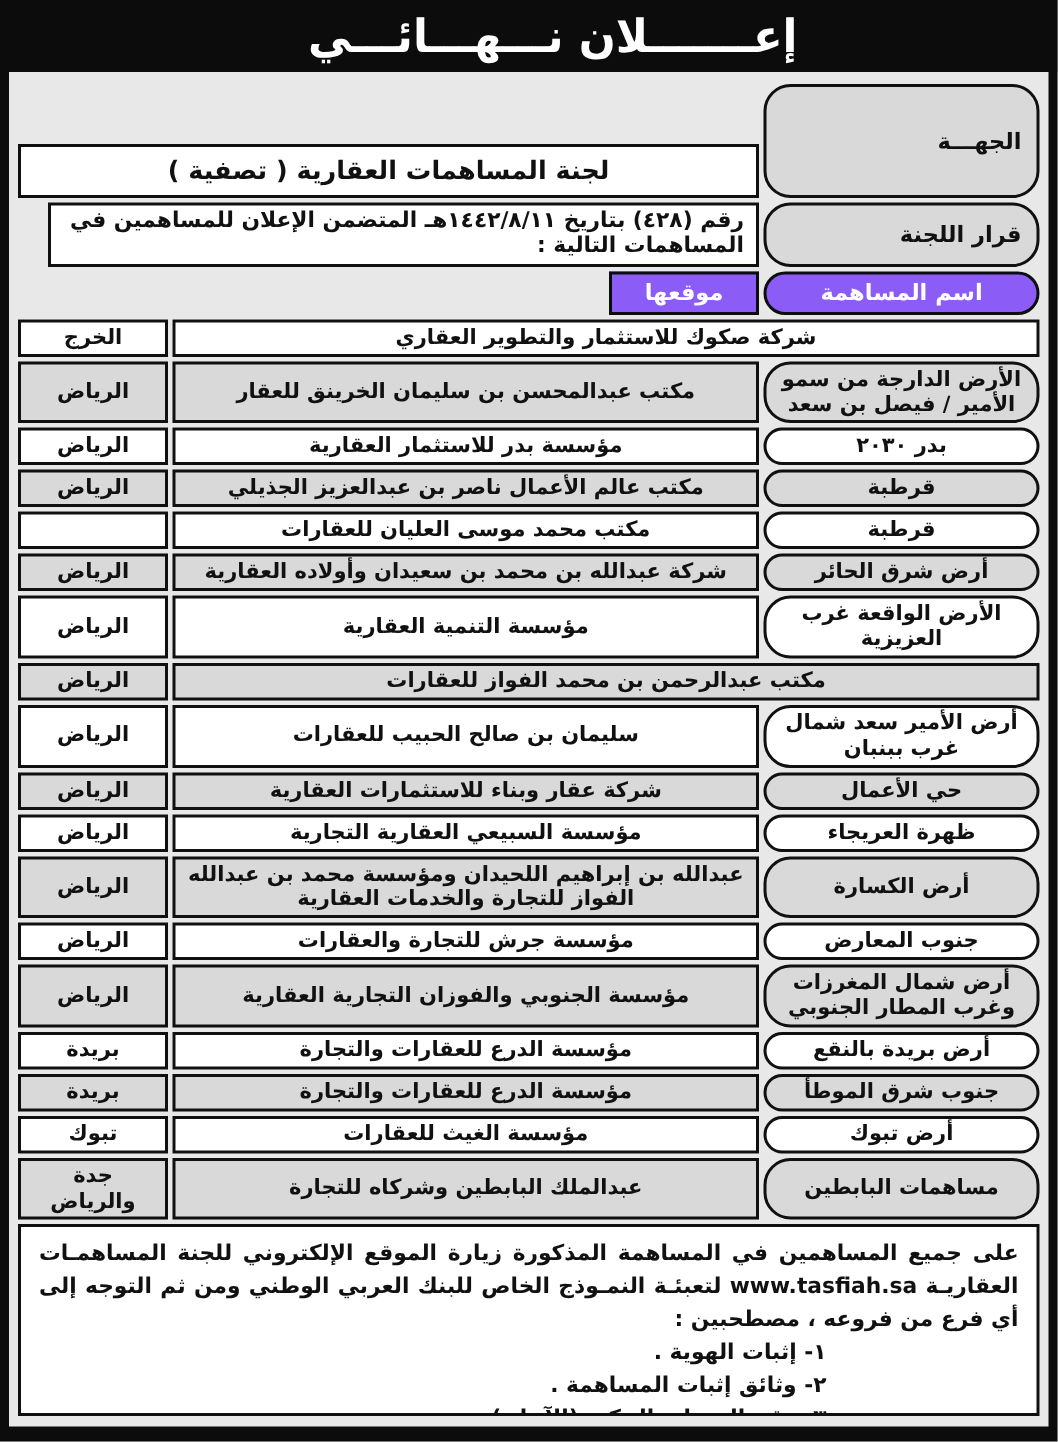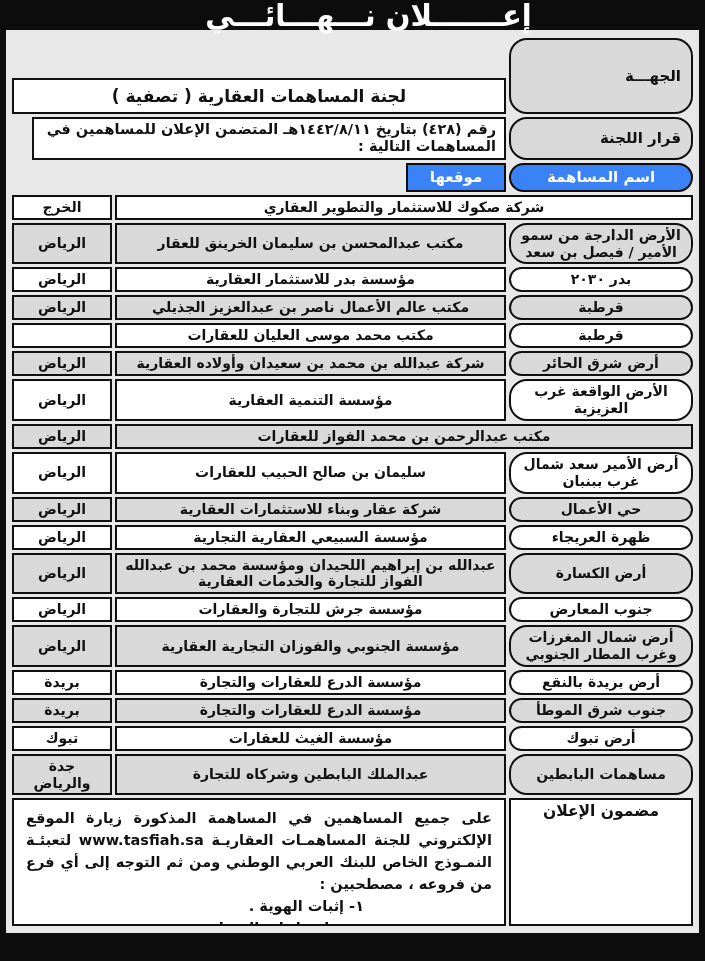--- a/index.html
+++ b/index.html
@@ -7,21 +7,21 @@
   body {
     height: 961px;
     background: #0c0c0c;
     font-family: "DejaVu Sans", sans-serif;
     font-weight: bold;
     color: #111;
     overflow: hidden;
     direction: rtl;
   }
   .banner {
-    height: 30px;
+    height: 48px;
     background: #0c0c0c;
     display: flex;
     align-items: center;
     justify-content: center;
     padding-left: 32px;
   }
   .banner-title {
     color: #ffffff;
     font-size: 29px;
     letter-spacing: 0px;
@@ -67,21 +67,21 @@
     font-size: 14.5px;
     margin-left: 20px;
   }
   .label-cell {
     justify-content: flex-start;
     text-align: right;
     padding-right: 10px;
     font-size: 15px;
   }
   .head-row .cell {
-    background: #3b82f6;
+    background: #8b5cf6;
     color: #ffffff;
     border-color: #0d0d0d;
     min-height: 29px;
     font-size: 15px;
     text-align: center;
   }
   .ann-row { flex: 1 1 auto; min-height: 0; }
   .ann-row .cell { align-items: stretch; }
   .ann-content {
     flex: 1 1 auto;
@@ -207,21 +207,20 @@
     <div class="cell col-owner">مؤسسة الغيث للعقارات</div>
     <div class="cell col-loc">تبوك</div>
   </div>
   <div class="trow shade">
     <div class="cell col-name">مساهمات البابطين</div>
     <div class="cell col-owner">عبدالملك البابطين وشركاه للتجارة</div>
     <div class="cell col-loc">جدة والرياض</div>
   </div>
 
   <div class="trow ann-row">
-    <div class="cell ann-label">مضمون الإعلان</div>
     <div class="cell ann-content">
       <div class="ann-intro">على جميع المساهمين في المساهمة المذكورة زيارة الموقع الإلكتروني للجنة المساهمـات العقاريـة www.tasfiah.sa لتعبئـة النمـوذج الخاص للبنك العربي الوطني ومن ثم التوجه إلى أي فرع من فروعه ، مصطحبين :</div>
       <div class="ann-item">١- إثبات الهوية .</div>
       <div class="ann-item">٢- وثائق إثبات المساهمة .</div>
       <div class="ann-item">٣- رقم الحساب البنكي (الآيبان) .</div>
       <div class="ann-footer">وذلـك خلال (١٨٠) يوماً تبدأ بعد عشرة أيـام من تاريخ نشر هذا الإعلان وفقاً لقرار مجلس الوزراء رقم (٣٥٣) وتاريخ ١٤٤٢/٦/٢٧هـ.</div>
     </div>
   </div>
 
 </div>

